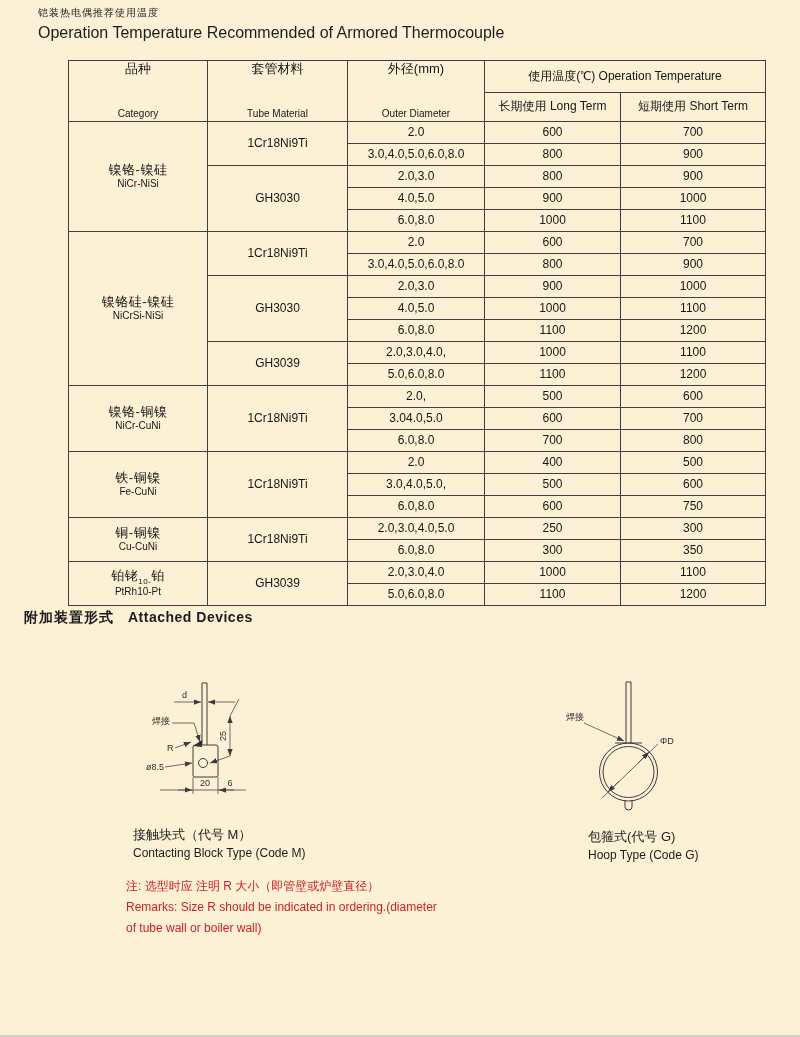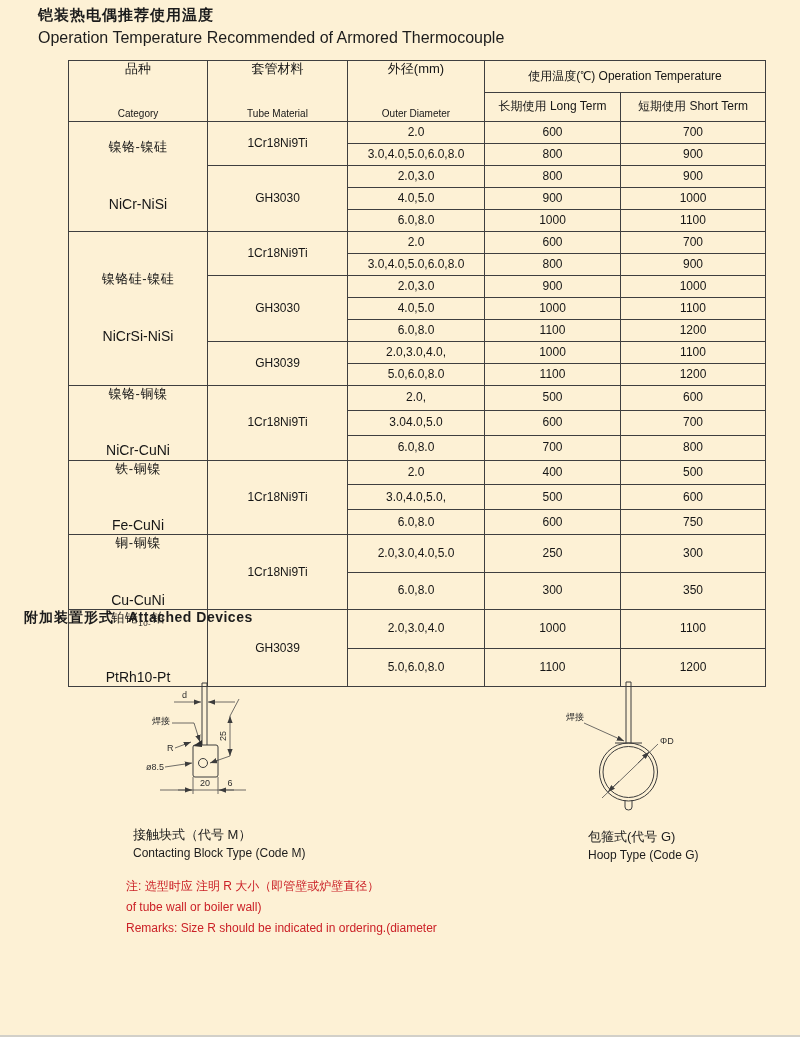--- a/index.html
+++ b/index.html
@@ -3,35 +3,35 @@
 <meta charset="utf-8">
 <style>
   html,body{margin:0;padding:0;}
   body{
     width:800px;height:1037px;position:relative;overflow:hidden;
     background:#fdf1d5;color:#1c1c1c;
     font-family:"Liberation Sans", sans-serif;
   }
   .abs{position:absolute;}
   
-  .title-zh{font-size:15px;font-weight:bold;letter-spacing:1px;}
+  .title-zh{font-size:10px;font-weight:normal;letter-spacing:1px;}
   .title-en{font-size:16px;margin-top:4px;}
   
   table.temp-table{border-collapse:collapse;table-layout:fixed;width:697px;}
   .temp-table th,.temp-table td{
     border:1px solid #3f3f3f;text-align:center;vertical-align:middle;
     padding:0;font-weight:normal;font-size:12px;line-height:1.25;color:#161616;
   }
   .temp-table thead tr.h1{height:24px;}
   .temp-table thead tr.h2{height:22px;}
   .temp-table tbody tr{height:22px;}
   .hdr-zh{font-size:13px;}
   .hdr-en{font-size:10px;margin-top:31px;}
   .cat-zh{font-size:13px;letter-spacing:0.5px;}
-  .cat-en{font-size:14px;margin-top:40px;}
+  .cat-en{font-size:10px;}
   .cat-zh sub{font-size:8px;}
   
   .sec-zh{font-size:14px;font-weight:bold;letter-spacing:1px;}
   .sec-en{font-size:14px;font-weight:bold;margin-left:14px;letter-spacing:0.5px;}
   
   svg text{font-family:"Liberation Sans", sans-serif;font-size:9px;fill:#2e2e2e;}
   svg .ln{stroke:#3c3c3c;stroke-width:1;fill:none;}
   svg .thin{stroke:#4a4a4a;stroke-width:0.8;fill:none;}
   
   .cap-zh{font-size:13px;color:#1c1c1c;}
@@ -288,17 +288,17 @@
   <div class="cap-zh">接触块式（代号 M）</div>
   <div class="cap-en">Contacting Block Type (Code M)</div>
 </div>
 <div class="abs" style="left:588px;top:828px;">
   <div class="cap-zh">包箍式(代号 G)</div>
   <div class="cap-en">Hoop Type (Code G)</div>
 </div>
 
 <div class="abs note" style="left:126px;top:876px;width:420px;">
   <div>注: 选型时应 注明 R 大小（即管壁或炉壁直径）</div>
+  <div>Remarks: Size R should be indicated in ordering.(diameter</div>
   <div>of tube wall or boiler wall)</div>
-  <div>Remarks: Size R should be indicated in ordering.(diameter</div>
 </div>
 
 <div class="abs bottom-edge"></div>
 
 </body></html>

